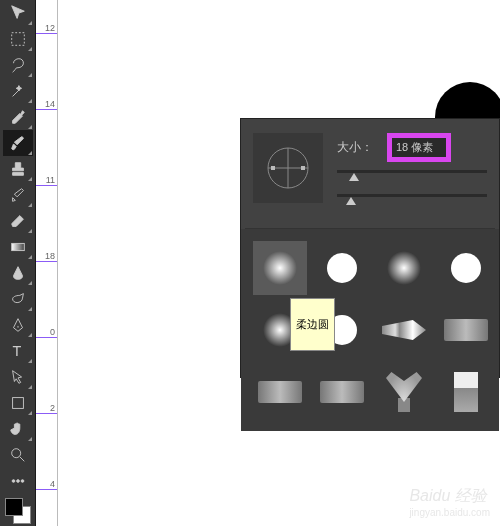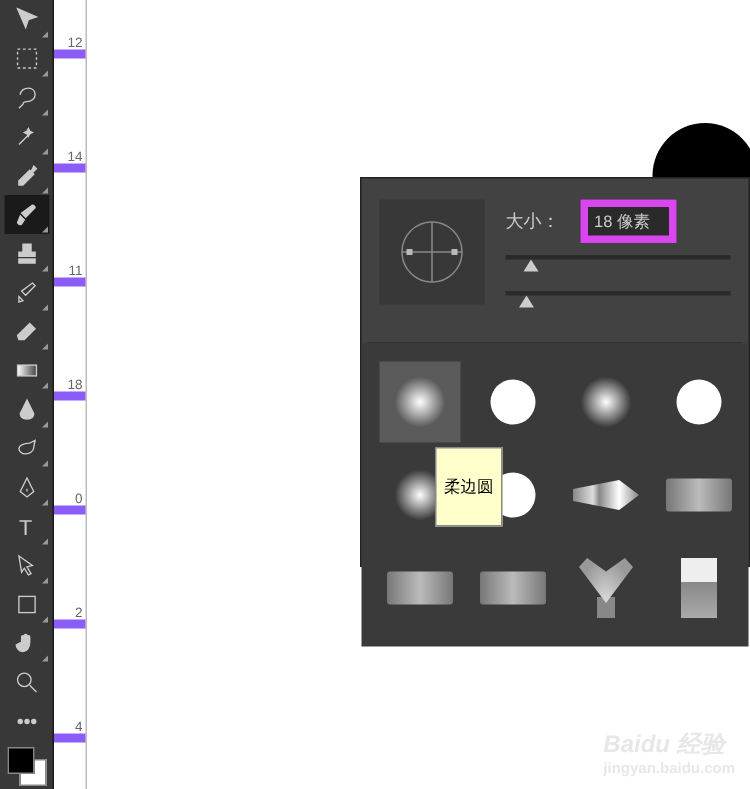--- a/index.html
+++ b/index.html
@@ -6,21 +6,21 @@
 body{width:500px;height:526px;background:#fff;position:relative;overflow:hidden}
 .toolbar{position:absolute;left:0;top:0;width:36px;height:526px;background:#383838;border-right:1px solid #1a1a1a}
 .tool{width:30px;height:26px;margin:0 3px;display:flex;align-items:center;justify-content:center;color:#ccc;cursor:pointer;position:relative}
 .tool.selected{background:#1a1a1a}
 .tool svg{width:18px;height:18px;fill:#ccc;stroke:#ccc}
 .tool .tri{position:absolute;right:1px;bottom:1px;width:0;height:0;border-left:4px solid transparent;border-bottom:4px solid #999}
 .swatch{width:26px;height:26px;margin:4px 5px;position:relative}
 .swatch .bg{position:absolute;right:0;bottom:0;width:18px;height:18px;background:#fff;border:1px solid #888}
 .swatch .fg{position:absolute;left:0;top:0;width:18px;height:18px;background:#000;border:1px solid #888}
 .ruler{position:absolute;left:36px;top:0;width:22px;height:526px;background:#fff;border-right:1px solid #bbb}
-.ruler .tick{position:absolute;left:0;width:100%;font-size:9px;color:#666;text-align:right;padding-right:2px;border-bottom:6px solid #8b5cf6}
+.ruler .tick{position:absolute;left:0;width:100%;font-size:9px;color:#666;text-align:right;padding-right:2px;border-bottom:1px solid #8b5cf6}
 .canvas{position:absolute;left:58px;top:0;right:0;bottom:0;background:#fff}
 .dab{position:absolute;width:70px;height:40px;background:#000;border-radius:40px 40px 0 0;right:-5px;top:82px}
 .popup{position:absolute;left:240px;top:118px;width:260px;height:260px;background:#424242;border:1px solid #222}
 .popup-top{padding:14px 12px;display:flex;gap:14px}
 .preview{width:70px;height:70px;background:#383838;display:flex;align-items:center;justify-content:center}
 .preview svg{width:50px;height:50px}
 .sliders{flex:1;color:#ccc;font-size:12px}
 .srow{display:flex;align-items:center;gap:8px;margin-bottom:4px}
 .srow .lbl{width:42px}
 .srow .val{background:#2a2a2a;border:5px solid #d946ef;padding:2px 4px;font-size:11px;width:64px}
@@ -33,21 +33,21 @@
 .brush.sel{background:#5a5a5a}
 .soft{width:34px;height:34px;border-radius:50%;background:radial-gradient(circle,#fff 0%,rgba(255,255,255,0)70%)}
 .hard{width:30px;height:30px;border-radius:50%;background:#fff}
 .tip1{width:44px;height:20px;background:linear-gradient(90deg,#888 0%,#ddd 30%,#888 40%,#fff 70%,#888 100%);clip-path:polygon(0 30%,70% 0,100% 50%,70% 100%,0 70%)}
 .tip2{width:44px;height:22px;background:linear-gradient(90deg,#777,#bbb,#777);border-radius:2px}
 .fan{width:44px;height:40px;position:relative}
 .fan::before{content:'';position:absolute;bottom:0;left:16px;width:12px;height:14px;background:#888}
 .fan::after{content:'';position:absolute;top:0;left:4px;width:36px;height:30px;background:radial-gradient(ellipse at bottom,#ddd 0%,#999 70%);clip-path:polygon(50% 100%,0 20%,15% 0,50% 30%,85% 0,100% 20%)}
 .flat{width:24px;height:40px;background:linear-gradient(180deg,#eee 0%,#eee 40%,#888 40%,#aaa 100%)}
 .tooltip{position:absolute;background:#ffffcc;border:1px solid #888;padding:18px 5px;font-size:11px;color:#000;z-index:10}
-.watermark{position:absolute;right:10px;bottom:8px;color:#ddd;font-size:16px;font-style:italic;opacity:.7;font-weight:bold}
+.watermark{position:absolute;right:10px;bottom:8px;color:#ddd;font-size:16px;font-style:italic;opacity:.7;font-weight:normal}
 .watermark .sub{font-size:10px;display:block;text-align:center;font-style:normal}
 </style>
 </head>
 <body>
 
 <div class="toolbar">
   <div class="tool">
       <svg viewBox="0 0 20 20">
         <path d="M3 2l14 6-6 2-2 6z"></path>
       </svg>

